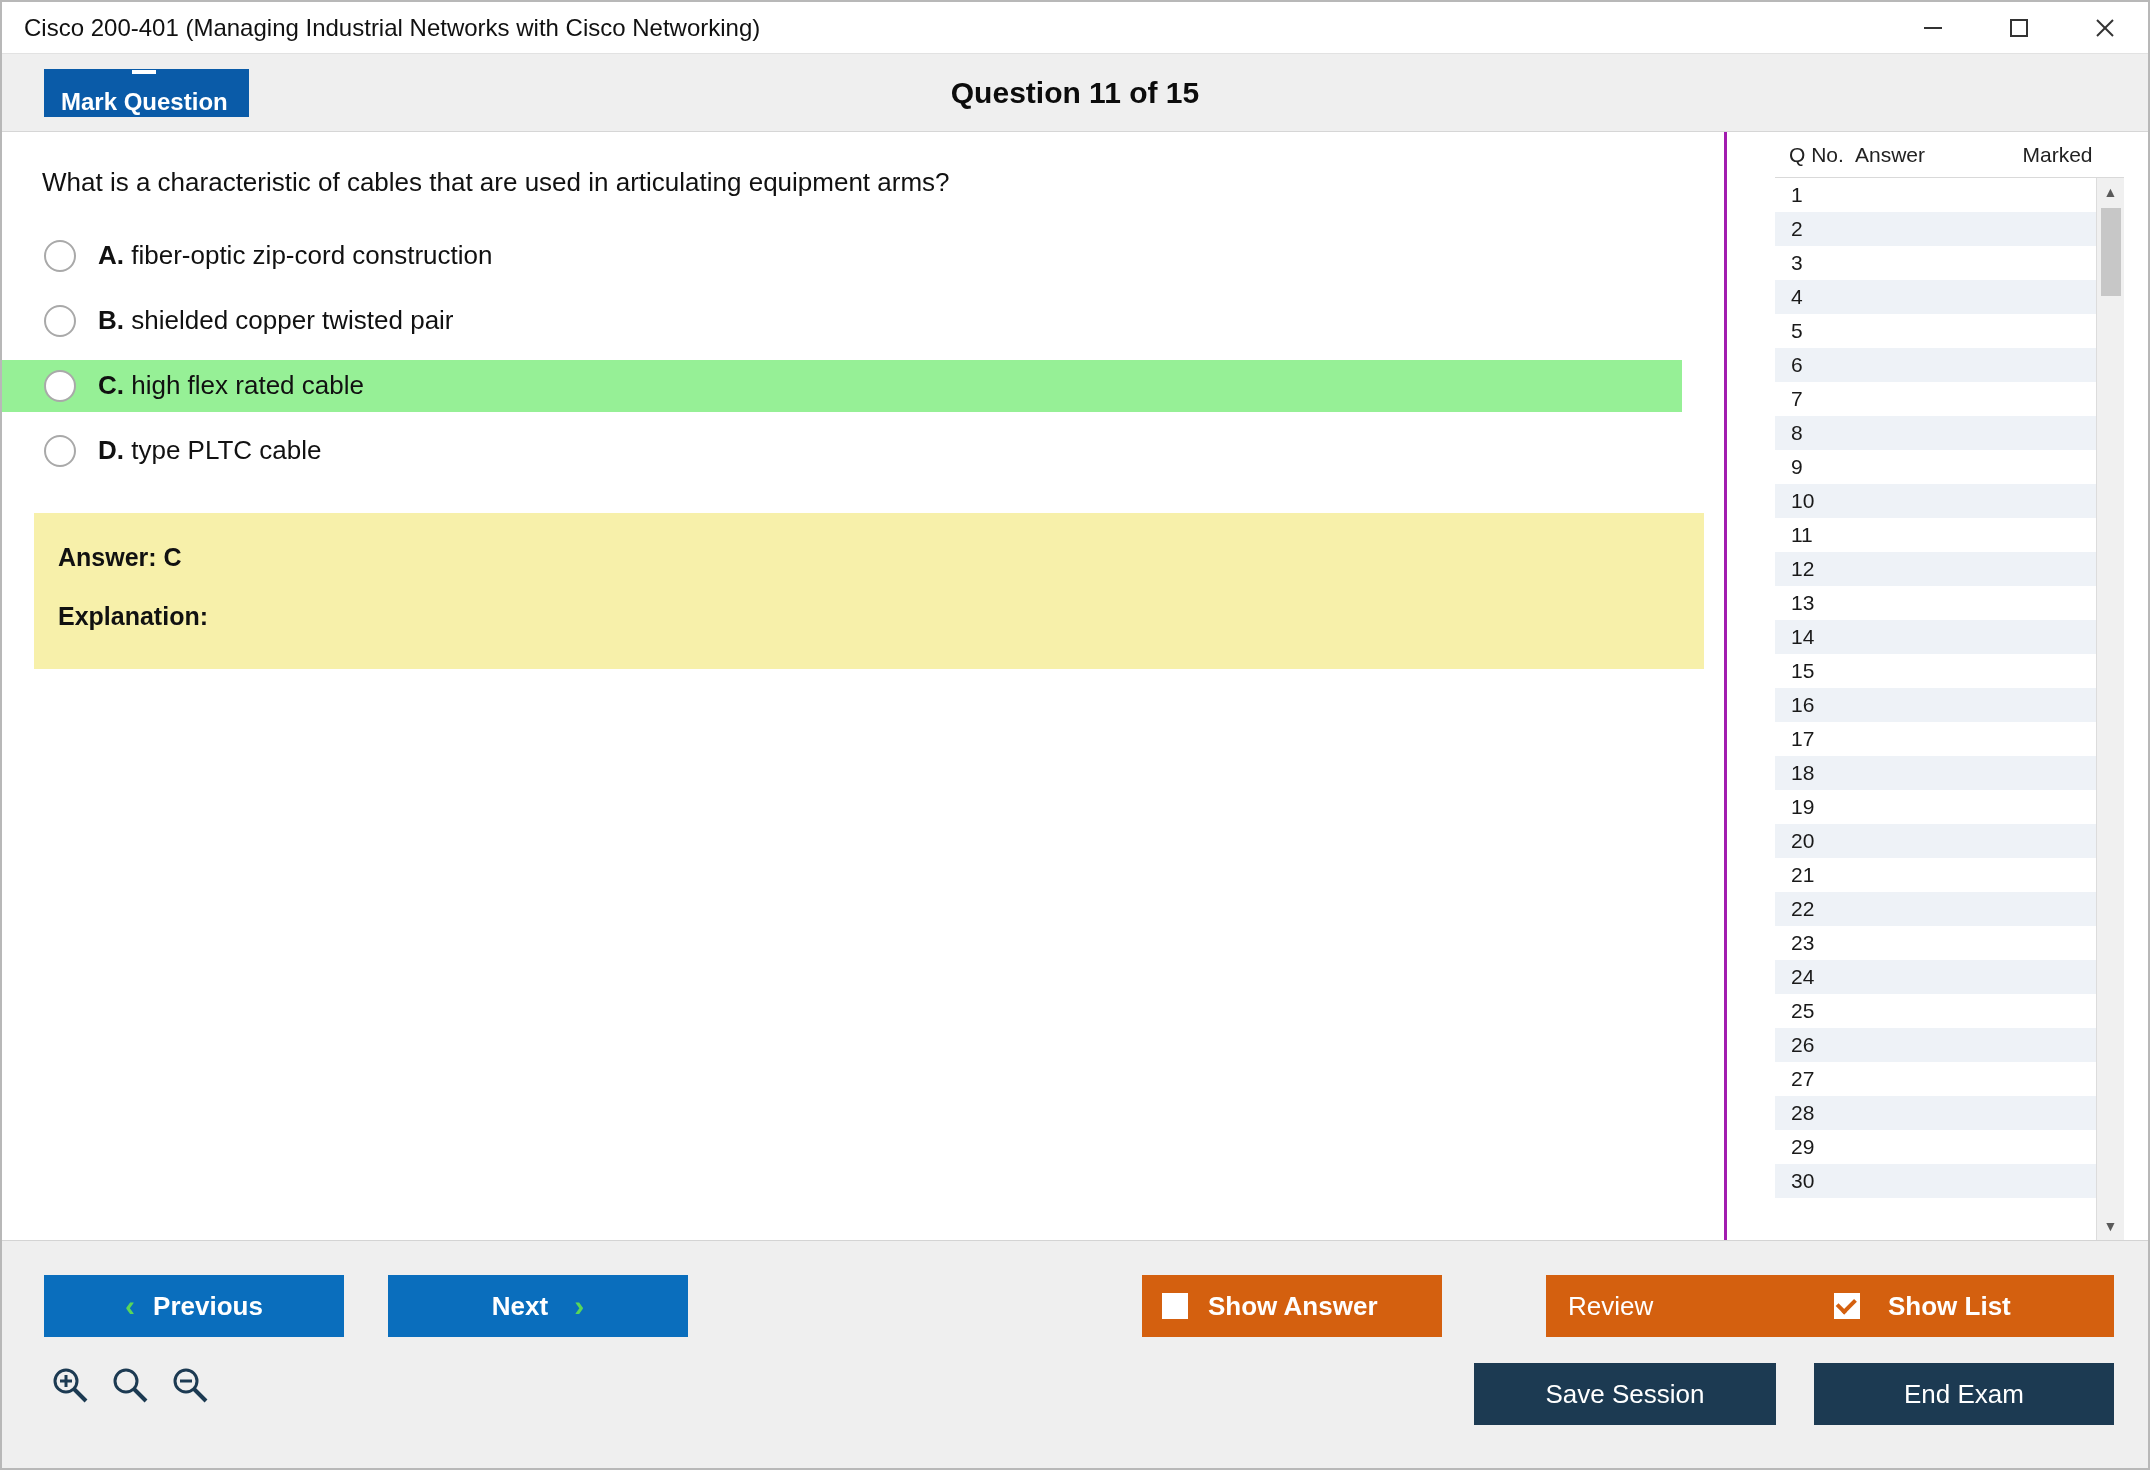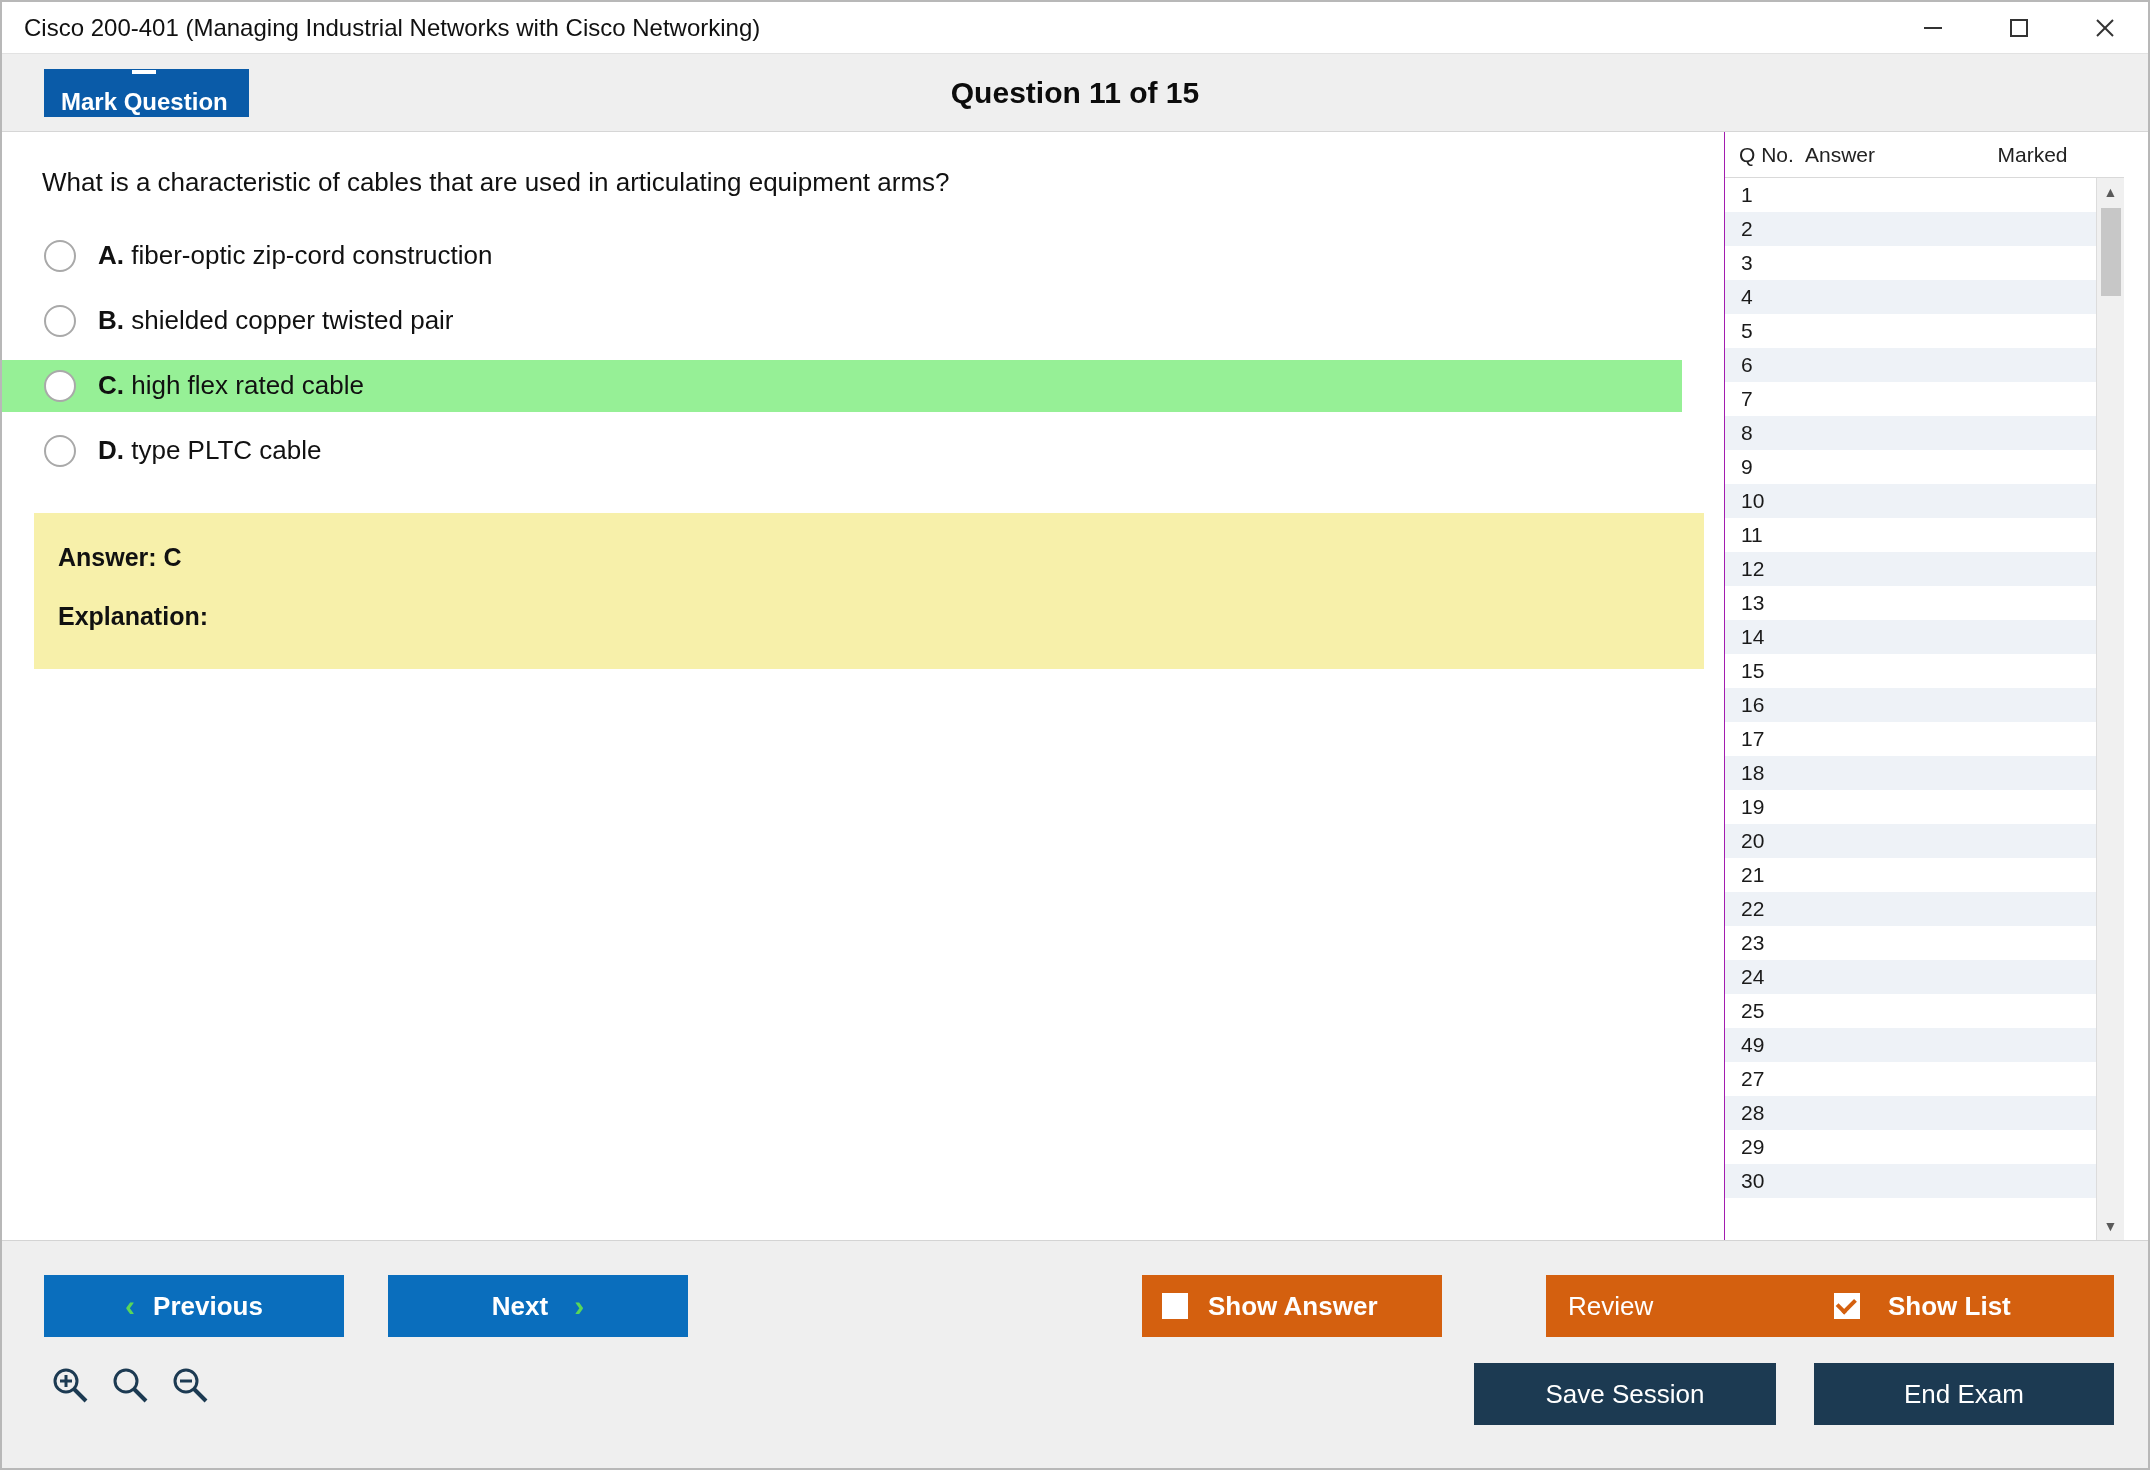--- a/index.html
+++ b/index.html
@@ -147,24 +147,25 @@
     font-weight: bold;
     color: #111111;
     padding-left: 24px;
     margin-bottom: 30px;
   }
   .answer-line:last-child { margin-bottom: 0; }
 
   
   .list-pane {
     width: 400px;
-    border-left: 1px solid #a21caf;
+    border-left: 3px solid #a21caf;
     background: #ffffff;
     display: flex;
     flex-direction: column;
+    padding-left: 48px;
   }
   .list-head {
     display: flex;
     height: 46px;
     align-items: center;
     font-size: 21px;
     color: #222222;
     border-bottom: 1px solid #d9d9d9;
     background: #ffffff;
   }
@@ -526,21 +527,21 @@
               <div class="r-qno">24</div>
               <div class="r-ans"></div>
               <div class="r-mark"></div>
             </div>
           <div class="row">
               <div class="r-qno">25</div>
               <div class="r-ans"></div>
               <div class="r-mark"></div>
             </div>
           <div class="row alt">
-              <div class="r-qno">49</div>
+              <div class="r-qno">26</div>
               <div class="r-ans"></div>
               <div class="r-mark"></div>
             </div>
           <div class="row">
               <div class="r-qno">27</div>
               <div class="r-ans"></div>
               <div class="r-mark"></div>
             </div>
           <div class="row alt">
               <div class="r-qno">28</div>

